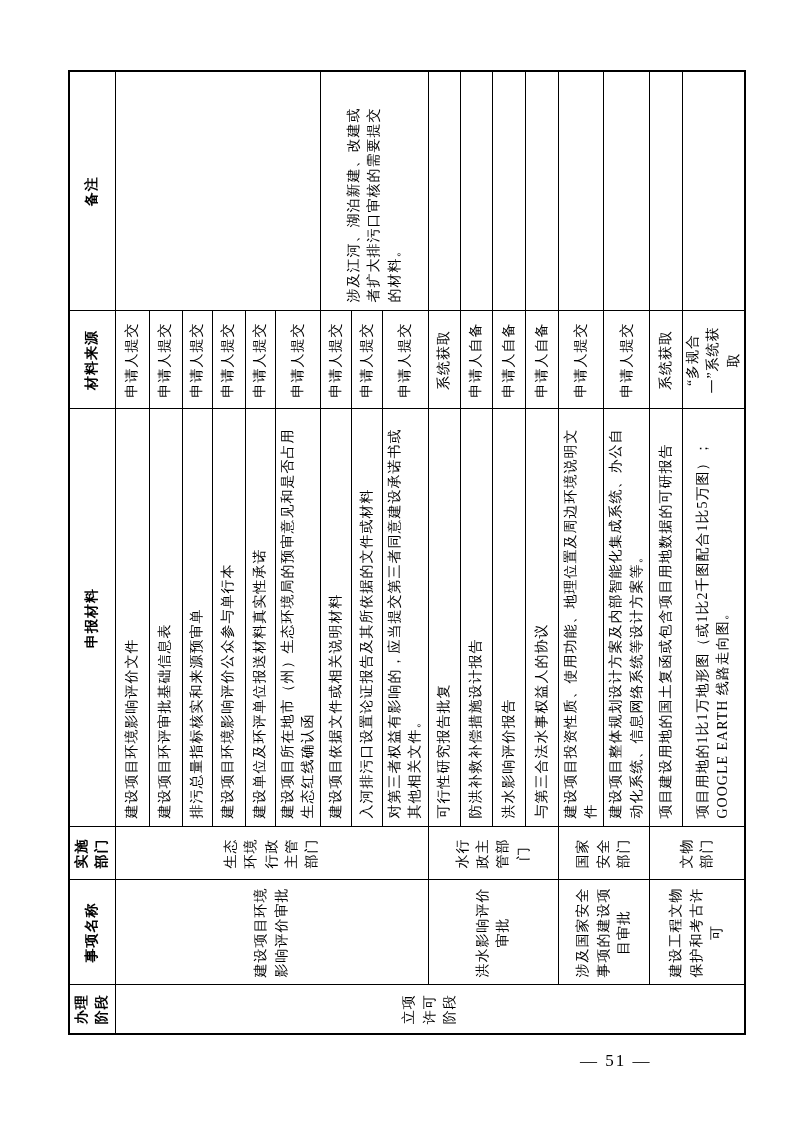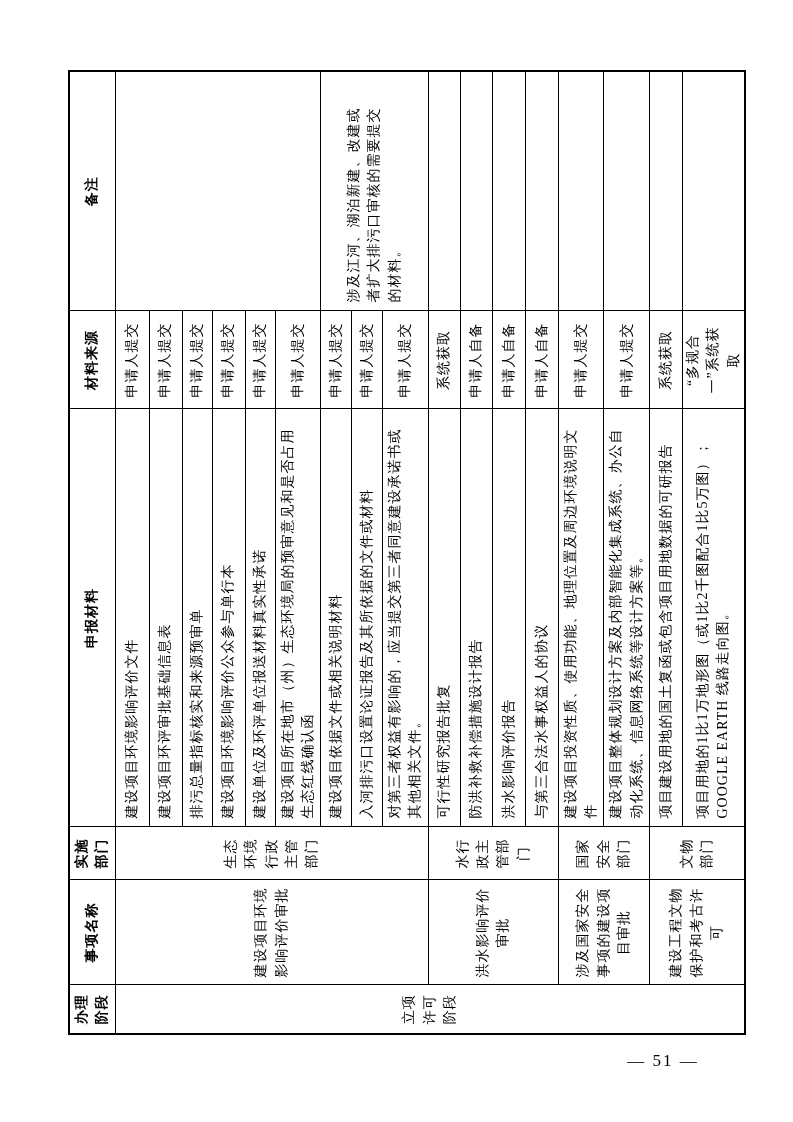--- a/index.html
+++ b/index.html
@@ -40,22 +40,22 @@
     padding:2px 5px;
   }
   td.stage{text-align:center;padding:0 6px;}
   td.item{text-align:center;padding:0 6px;}
   td.dept{text-align:center;padding:0 6px;}
   td.mat{text-align:left;padding:2px 6px 2px 8px;}
   td.src{text-align:center;padding:0 8px;}
   td.rmk{text-align:left;padding:4px 26px 4px 8px;}
   .pageno{
     position:absolute;
-    left:615px;top:1051px;width:96px;
-    text-align:center;
+    left:580px;top:1051px;width:96px;
+    text-align:left;
     font-size:17px;
     letter-spacing:2px;
     white-space:nowrap;
   }
 </style>
 </head>
 <body>
 
 <div class="sheet">
   <div class="rotated">

